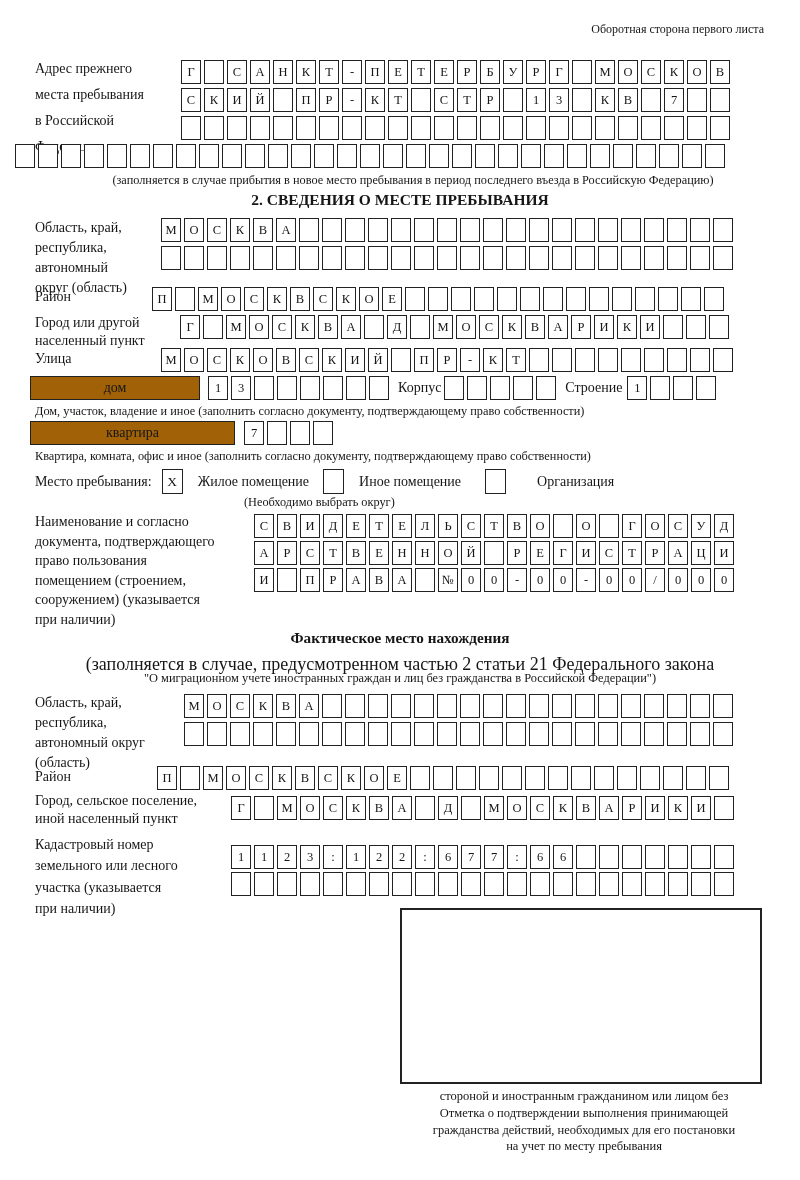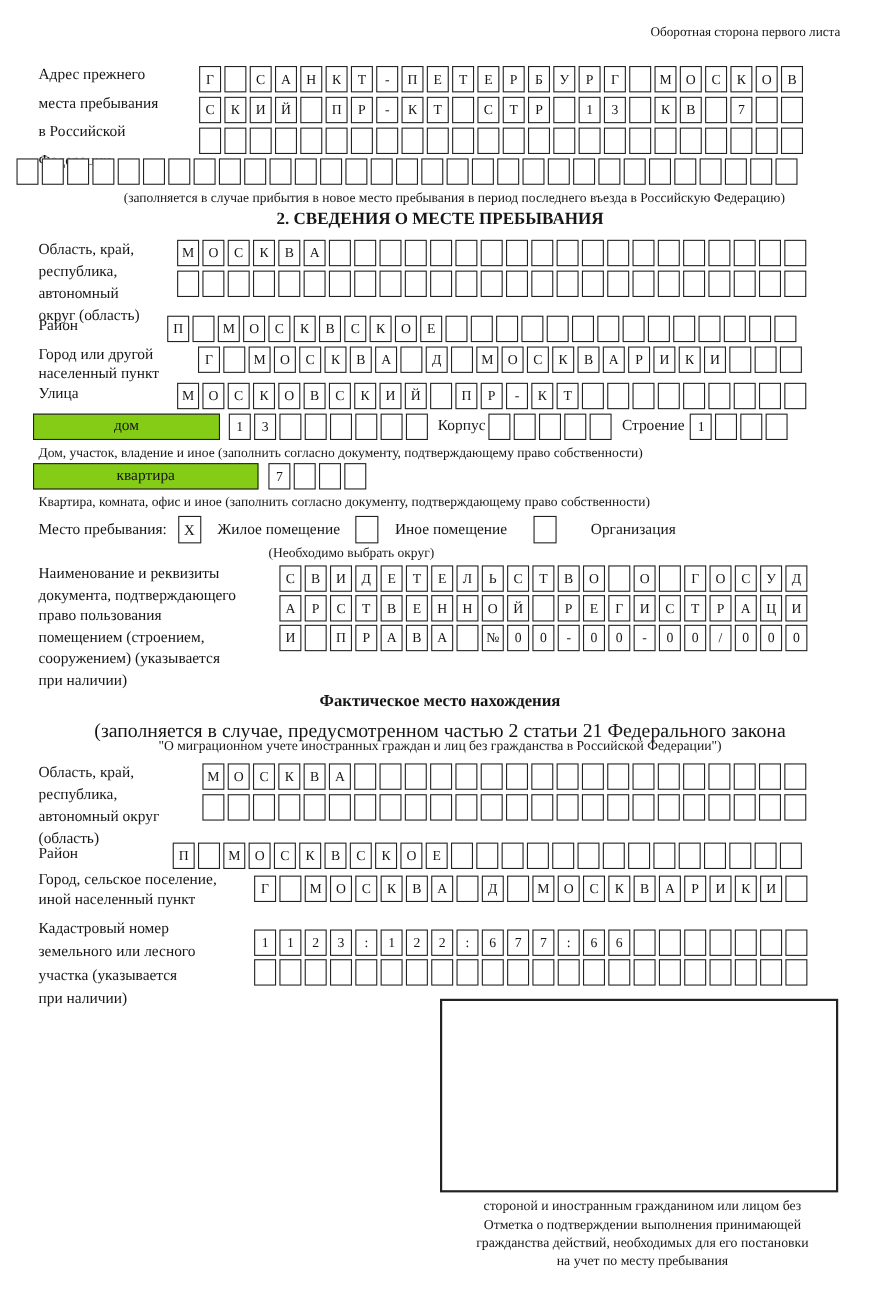--- a/index.html
+++ b/index.html
@@ -13,21 +13,21 @@
   .center{left:0;width:800px;text-align:center;}
   .boxrow{display:flex;}
   .cell{
     flex:none;width:18px;height:22px;border:1.5px solid #222;margin-right:3px;
     display:flex;align-items:center;justify-content:center;
     font-size:12.5px;line-height:1;background:#fff;
   }
   .cb{width:19px;height:23px;font-size:13.5px;}
   .fieldbox{
     flex:none;height:22px;border:1.5px solid #222;display:flex;align-items:center;justify-content:center;
-    font-size:14px;background:#84cc16;
+    font-size:14px;background:#a16207;
   }
   .inlinelbl{font-size:14px;white-space:nowrap;align-self:center;}
   #hdr{top:22px;right:36px;font-size:12px;}
   #lblA{left:35px;top:56px;line-height:26px;}
   #ra1{left:181px;top:60px;} #ra2{left:181px;top:88px;} #ra3{left:181px;top:116px;} #ra4{left:15px;top:144px;}
   #capA{top:173px;margin-left:13px;}
   #h2{top:191px;font-weight:bold;font-size:15.5px;}
   #lblOblA{left:35px;top:218px;line-height:20px;}
   #obA1{left:161px;top:218px;} #obA2{left:161px;top:246px;}
   #lblRaiA{left:35px;top:289px;} #raiA{left:152px;top:287px;}
@@ -385,21 +385,21 @@
     <span class="cell cb">X</span>
     <span class="inlinelbl optLbl1">Жилое помещение</span>
     <span class="cell cb"></span>
     <span class="inlinelbl optLbl2">Иное помещение</span>
     <span class="cell cb"></span>
     <span class="inlinelbl optLbl3">Организация</span>
   </div>
   <div id="capMesto" class="abs cap">(Необходимо выбрать округ)</div>
 
   <div id="lblDoc" class="abs lbl">
-      <div>Наименование и реквизиты</div>
+      <div>Наименование и согласно</div>
       <div>документа, подтверждающего</div>
       <div>право пользования</div>
       <div>помещением (строением,</div>
       <div>сооружением) (указывается</div>
       <div>при наличии)</div>
     </div>
   <div id="doc1" class="abs boxrow">
       <span class="cell">С</span>
       <span class="cell">В</span>
       <span class="cell">И</span>

